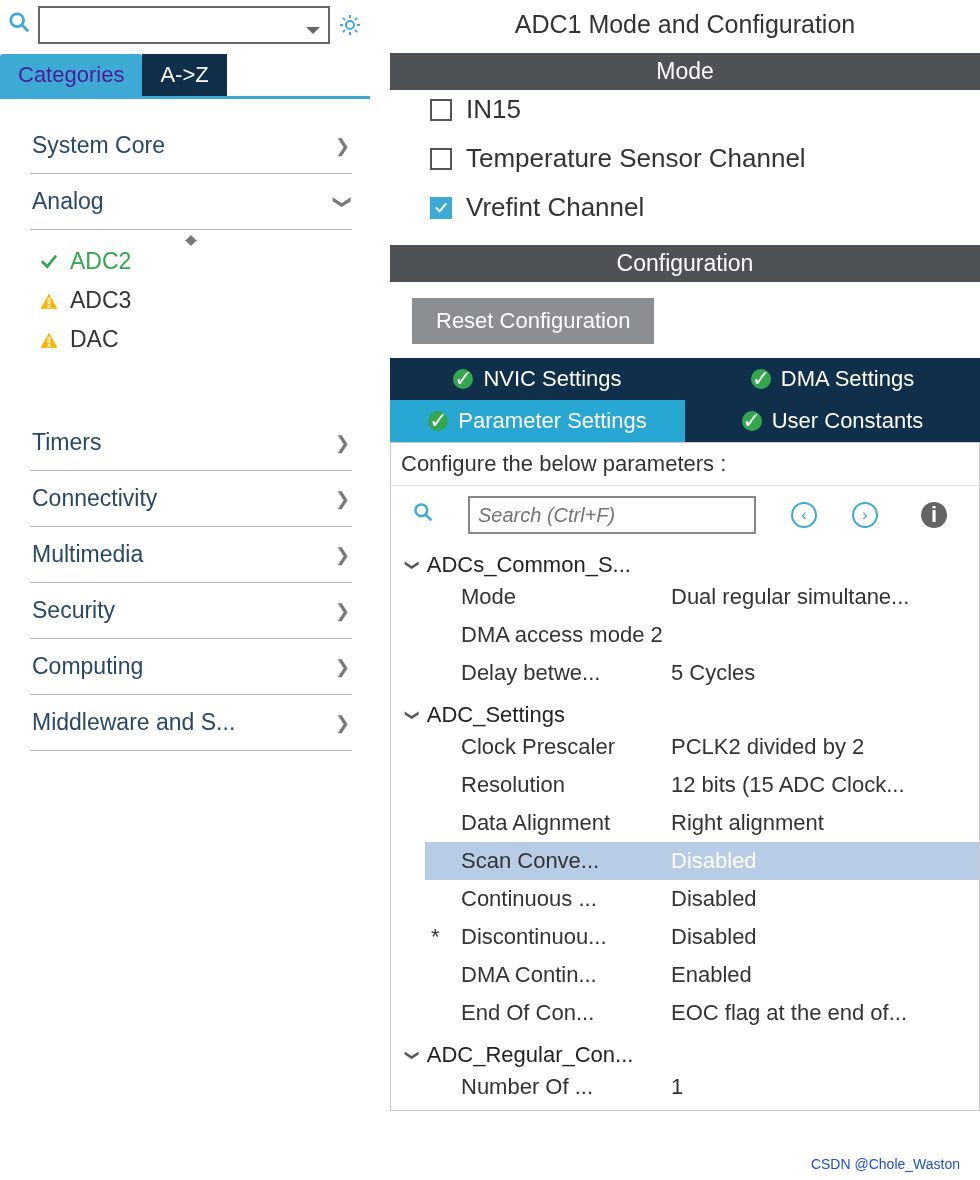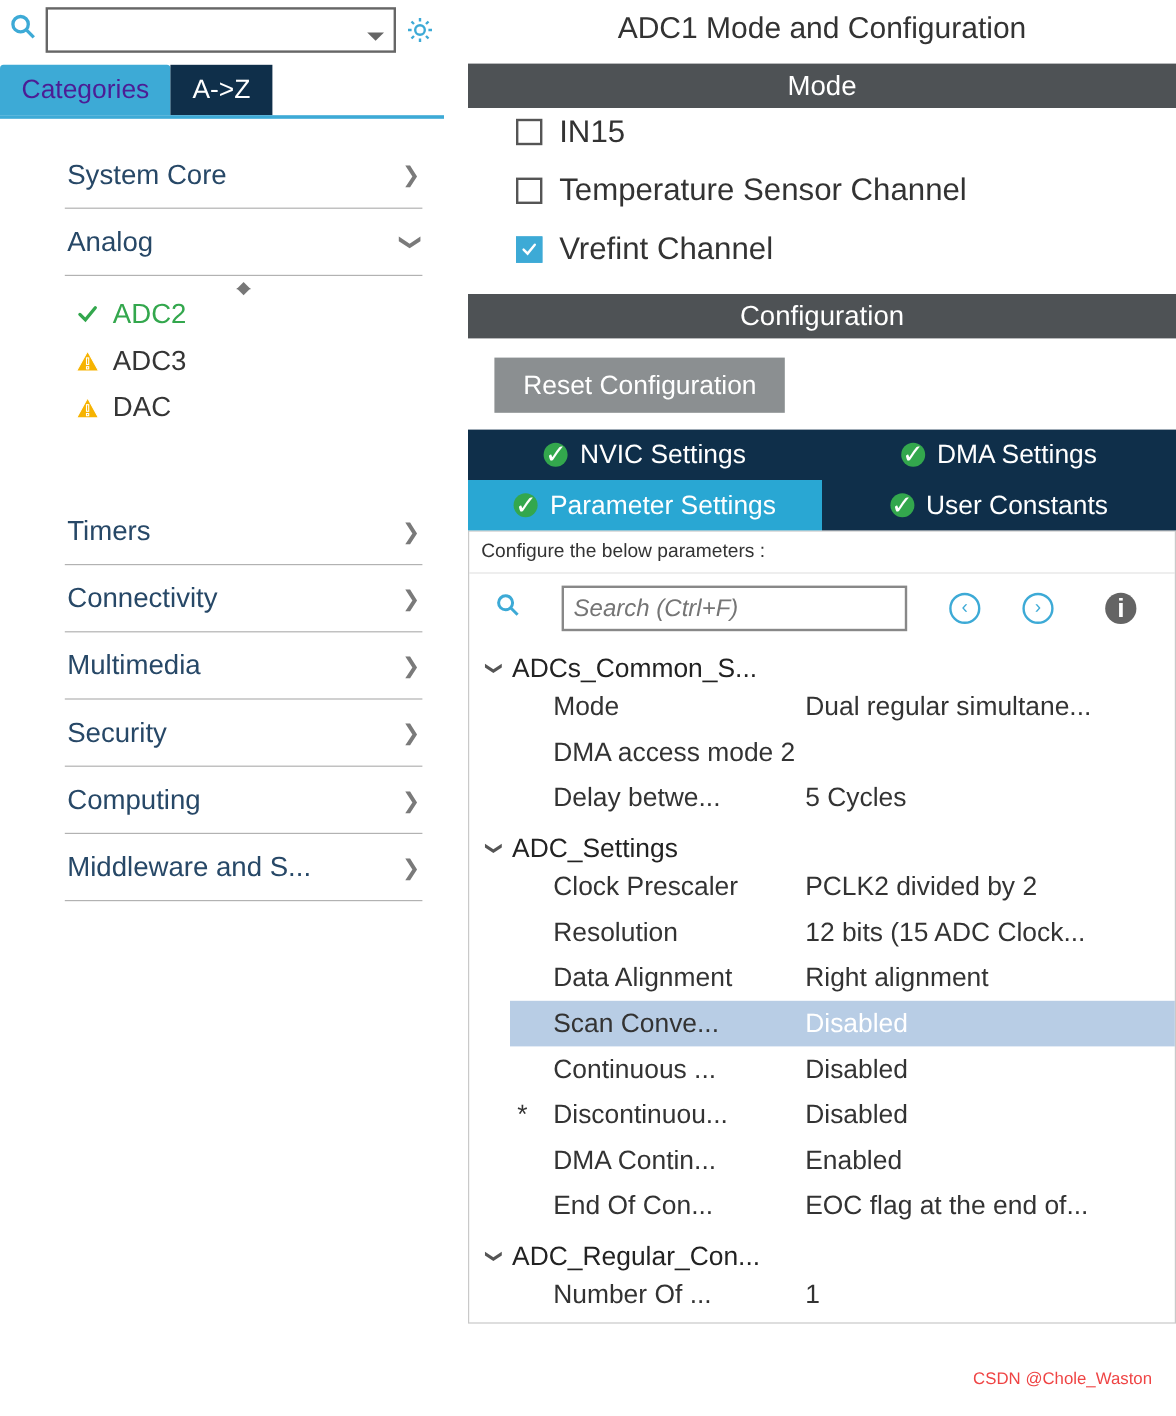--- a/index.html
+++ b/index.html
@@ -26,21 +26,21 @@
   #search-field::after{content:'';position:absolute;right:8px;top:55%;border:7px solid transparent;border-top-color:#666;}
   .gear{width:24px;height:24px;display:flex;align-items:center;justify-content:center;}
   .gear svg{stroke:var(--blue-accent);fill:none;stroke-width:2;}
 
   #view-tabs{display:flex;align-items:flex-end;position:relative;margin-top:2px;}
   .vt{padding:8px 18px;font-size:22px;cursor:pointer;}
   .vt.active{background:var(--blue-accent);color:#4c1d95;border-top-left-radius:3px;border-top-right-radius:3px;}
   .vt.inactive{background:var(--dark-navy);color:#fff;}
   #view-tabs .underline{position:absolute;left:0;right:0;bottom:-3px;height:3px;background:var(--blue-accent);}
 
-  #cat-list{padding:22px 18px 0 30px;margin-left:24px;}
+  #cat-list{padding:22px 18px 0 30px;}
   .cat-row{display:flex;justify-content:space-between;align-items:center;padding:14px 2px;border-bottom:1px solid #b2b2b2;color:var(--link-blue);font-size:23px;cursor:pointer;}
   .cat-row .chev{font-size:18px;color:#7a7a7a;}
   .cat-expanded .chev{transform:rotate(90deg);}
 
   #analog-sort{display:flex;justify-content:center;padding:8px 0 4px;}
   .sort-arrows{position:relative;width:0;height:0;}
   .sort-arrows::before{content:'';position:absolute;left:-6px;top:-9px;border:6px solid transparent;border-bottom-color:#777;}
   .sort-arrows::after{content:'';position:absolute;left:-6px;top:2px;border:6px solid transparent;border-top-color:#777;}
 
   .periph{display:flex;align-items:center;gap:10px;padding:6px 8px;font-size:23px;color:var(--grey-text);}
@@ -66,37 +66,37 @@
   #reset{margin:16px 0 14px 22px;background:#8b8f91;color:#fff;font-size:22px;padding:10px 24px;border:none;cursor:pointer;}
 
   .cfg-tabs{display:grid;grid-template-columns:1fr 1fr;}
   .cfg-tab{display:flex;align-items:center;justify-content:center;gap:10px;padding:8px 0;font-size:22px;color:#fff;cursor:pointer;}
   .cfg-tab.nvic,.cfg-tab.dma,.cfg-tab.user{background:var(--dark-navy);}
   .cfg-tab.param{background:#29a7d3;}
   .badge{width:20px;height:20px;border-radius:50%;display:inline-flex;align-items:center;justify-content:center;}
   .badge.g{background:var(--green);color:#fff;}
 
   #params-box{border:1px solid #c9c9c9;margin-top:0;}
-  #params-hint{padding:8px 10px;font-size:16px;color:#333;border-bottom:1px solid #e3e3e3;}
+  #params-hint{padding:8px 10px;font-size:22px;color:#333;border-bottom:1px solid #e3e3e3;}
   #param-toolbar{display:flex;align-items:center;gap:35px;padding:10px 22px;}
   #param-search{flex:0 0 210px;height:38px;border:2px solid #888;padding:0 8px;font-size:20px;font-style:italic;color:#7a7a7a;}
   .circ-btn{width:26px;height:26px;border:2px solid var(--blue-accent);border-radius:50%;display:flex;align-items:center;justify-content:center;color:var(--blue-accent);font-size:16px;cursor:pointer;}
   .info-btn{width:26px;height:26px;border-radius:50%;background:#646464;color:#fff;display:flex;align-items:center;justify-content:center;font-weight:bold;margin-left:auto;margin-right:10px;cursor:pointer;}
 
   .tree{padding:2px 0 0 10px;}
   .tgroup{padding:6px 0 4px 6px;}
   .tgroup .gh{display:flex;align-items:center;gap:8px;font-size:22px;color:#222;}
   .tgroup .gc{font-size:14px;transform:rotate(90deg);color:#555;}
   .plist{padding-left:18px;}
   .prow{display:grid;grid-template-columns:30px 210px 1fr;align-items:center;padding:6px 6px;color:#333;font-size:22px;}
   .prow .val{color:#333;}
   .prow.sel{background:var(--row-highlight);}
   .prow.sel .val{color:#fff;}
 
-  #watermark{position:absolute;right:20px;bottom:24px;font-size:14px;color:#ef4444;}
+  #watermark{position:absolute;right:20px;bottom:8px;font-size:14px;color:#1d4ed8;}
 </style>
 </head>
 <body>
 
 <div id="left">
 
   <div id="search-row">
     <span class="icon">
       <svg width="22" height="22" viewBox="0 0 24 24">
           <circle cx="10" cy="10" r="7" fill="none" stroke="#3daad6" stroke-width="3"></circle>

